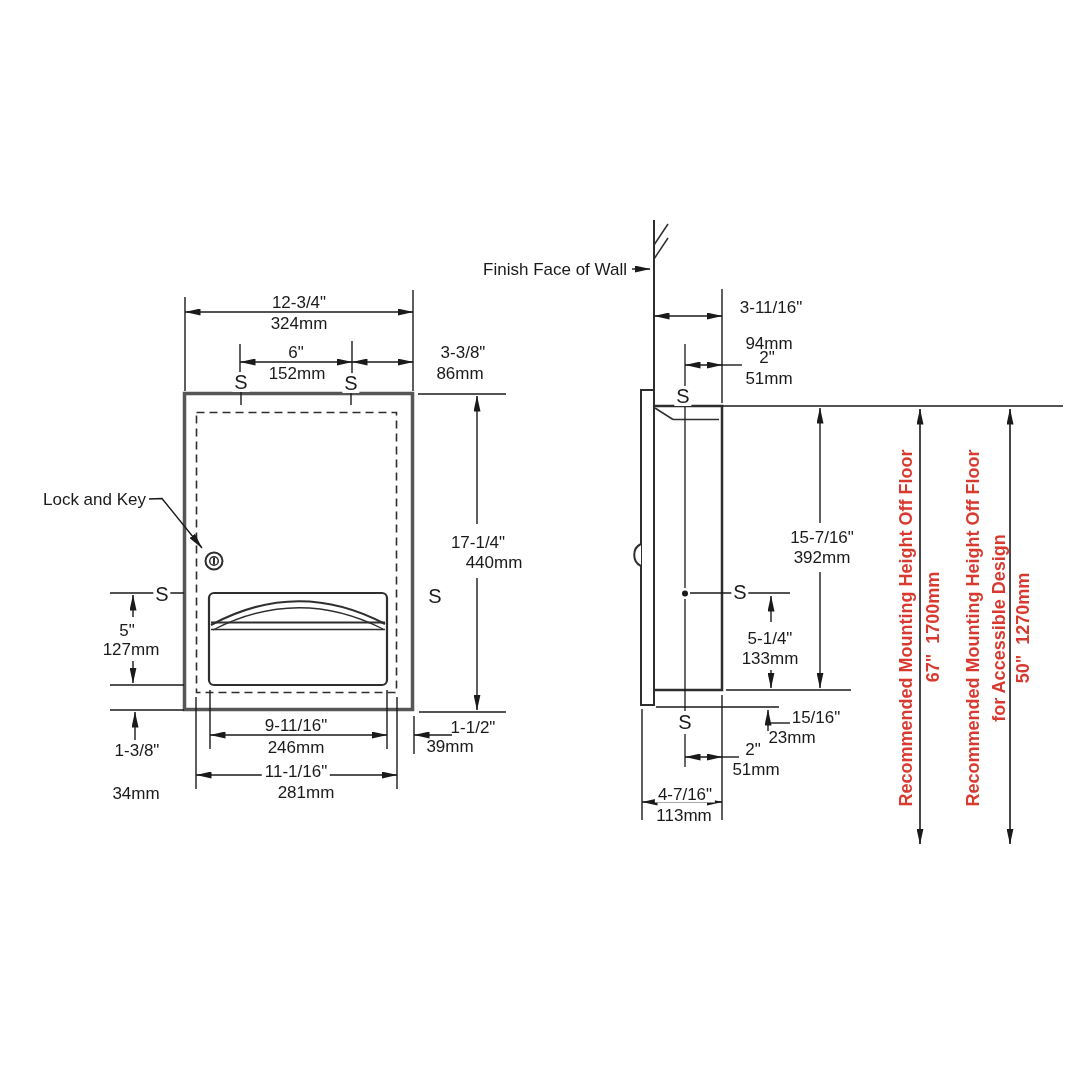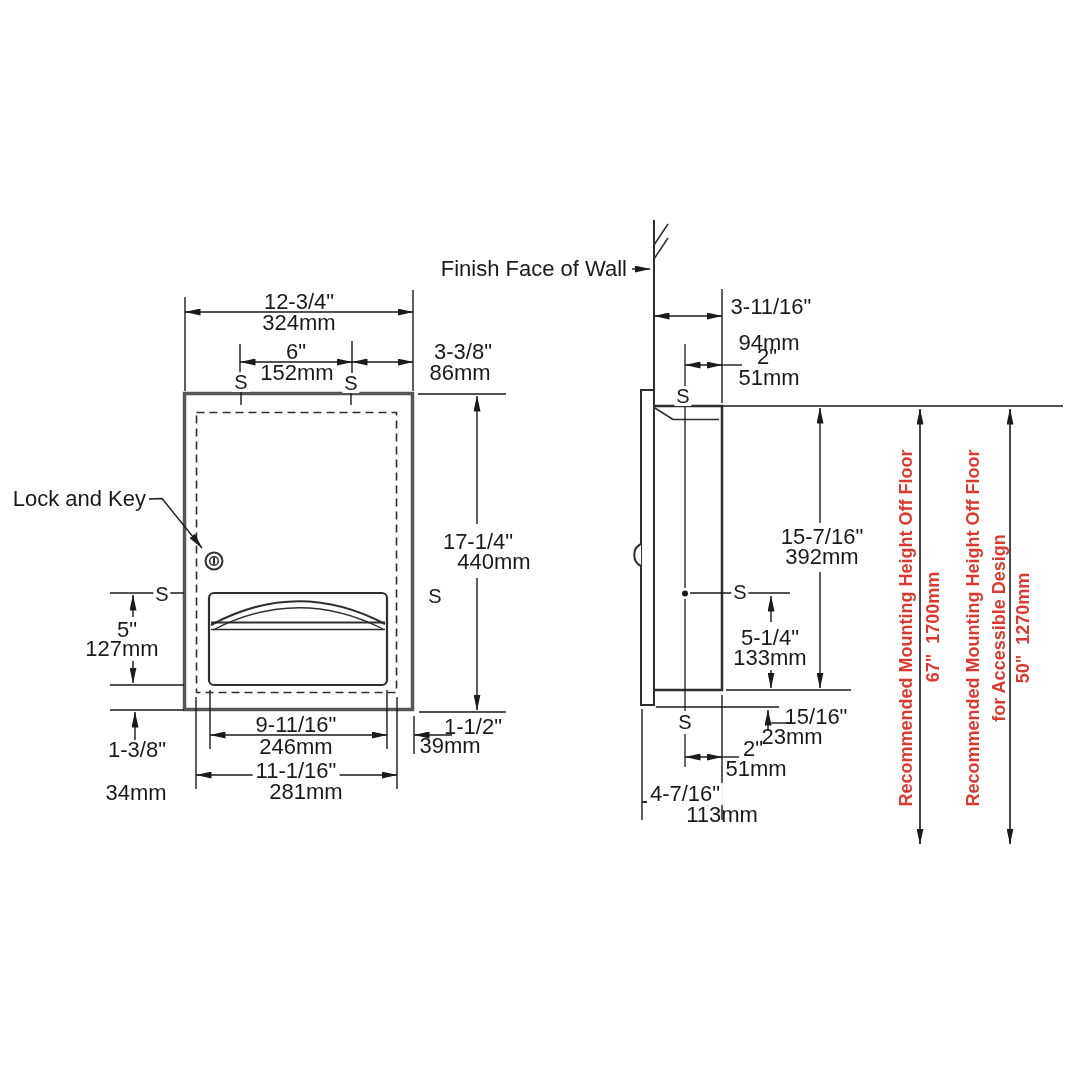--- a/index.html
+++ b/index.html
@@ -11,21 +11,21 @@
   .red-arrow{stroke:#1a1a1a;stroke-width:1.6;fill:none;}
   .obj{stroke:#565656;stroke-width:3.5;fill:none;}
   .mid{stroke:#2e2e2e;stroke-width:2.2;fill:none;}
   .mid2{stroke:#2e2e2e;stroke-width:2;fill:none;}
   .mid25{stroke:#2e2e2e;stroke-width:2.5;fill:none;}
   .thin{stroke:#2e2e2e;stroke-width:1.4;fill:none;}
   .thin15{stroke:#2e2e2e;stroke-width:1.5;fill:none;}
   .cl{stroke:#1a1a1a;stroke-width:1.3;fill:none;}
   .dashrect{stroke:#2e2e2e;stroke-width:1.6;fill:none;stroke-dasharray:8 5;}
   .wfill{fill:#fff;}
-  .lbl{position:absolute;font-size:22px;color:#1a1a1a;transform:translate(-50%,-50%);
+  .lbl{position:absolute;font-size:17px;color:#1a1a1a;transform:translate(-50%,-50%);
        white-space:pre;line-height:1;}
   .mask{background:#fff;padding:0 3px;}
   .ranchor{transform:translate(-100%,-50%);}
   .s-mark{font-size:20px;background:#fff;padding:0 2px;}
   .rot{transform:translate(-50%,-50%) rotate(-90deg);font-weight:bold;color:#d93a30;
        font-size:18px;}
 </style>
 </head>
 <body>
 
@@ -131,21 +131,21 @@
 
   <div class="lbl" style="left:299px;top:302px">12-3/4"</div>
   <div class="lbl" style="left:299px;top:323px">324mm</div>
   <div class="lbl" style="left:296px;top:352px">6"</div>
   <div class="lbl" style="left:297px;top:373px">152mm</div>
   <div class="lbl" style="left:463px;top:352px">3-3/8"</div>
   <div class="lbl" style="left:460px;top:373px">86mm</div>
   <div class="lbl mask" style="left:478px;top:542px">17-1/4"</div>
   <div class="lbl mask" style="left:494px;top:562px">440mm</div>
   <div class="lbl" style="left:127px;top:630px">5"</div>
-  <div class="lbl" style="left:122px;top:649px">127mm</div>
+  <div class="lbl" style="left:131px;top:649px">127mm</div>
   <div class="lbl" style="left:137px;top:750px">1-3/8"</div>
   <div class="lbl" style="left:136px;top:793px">34mm</div>
   <div class="lbl" style="left:296px;top:725px">9-11/16"</div>
   <div class="lbl" style="left:296px;top:747px">246mm</div>
   <div class="lbl" style="left:473px;top:727px">1-1/2"</div>
   <div class="lbl" style="left:450px;top:746px">39mm</div>
   <div class="lbl mask" style="left:296px;top:771px">11-1/16"</div>
   <div class="lbl" style="left:306px;top:792px">281mm</div>
 
   <div class="lbl" style="left:771px;top:307px">3-11/16"</div>
@@ -154,21 +154,21 @@
   <div class="lbl" style="left:769px;top:378px">51mm</div>
   <div class="lbl mask" style="left:822px;top:537px">15-7/16"</div>
   <div class="lbl mask" style="left:822px;top:557px">392mm</div>
   <div class="lbl mask" style="left:770px;top:638px">5-1/4"</div>
   <div class="lbl mask" style="left:770px;top:658px">133mm</div>
   <div class="lbl" style="left:816px;top:717px">15/16"</div>
   <div class="lbl" style="left:792px;top:737px">23mm</div>
   <div class="lbl" style="left:753px;top:749px">2"</div>
   <div class="lbl" style="left:756px;top:769px">51mm</div>
   <div class="lbl mask" style="left:685px;top:794px">4-7/16"</div>
-  <div class="lbl" style="left:722px;top:815px">113mm</div>
+  <div class="lbl" style="left:684px;top:815px">113mm</div>
 
   <div class="lbl ranchor" style="left:146px;top:499px">Lock and Key</div>
   <div class="lbl ranchor" style="left:627px;top:269px">Finish Face of Wall</div>
 
   <div class="lbl s-mark" style="left:241px;top:382px">S</div>
   <div class="lbl s-mark" style="left:351px;top:383px">S</div>
   <div class="lbl s-mark" style="left:162px;top:594px">S</div>
   <div class="lbl s-mark" style="left:435px;top:596px">S</div>
   <div class="lbl s-mark" style="left:683px;top:396px">S</div>
   <div class="lbl s-mark" style="left:740px;top:592px">S</div>

